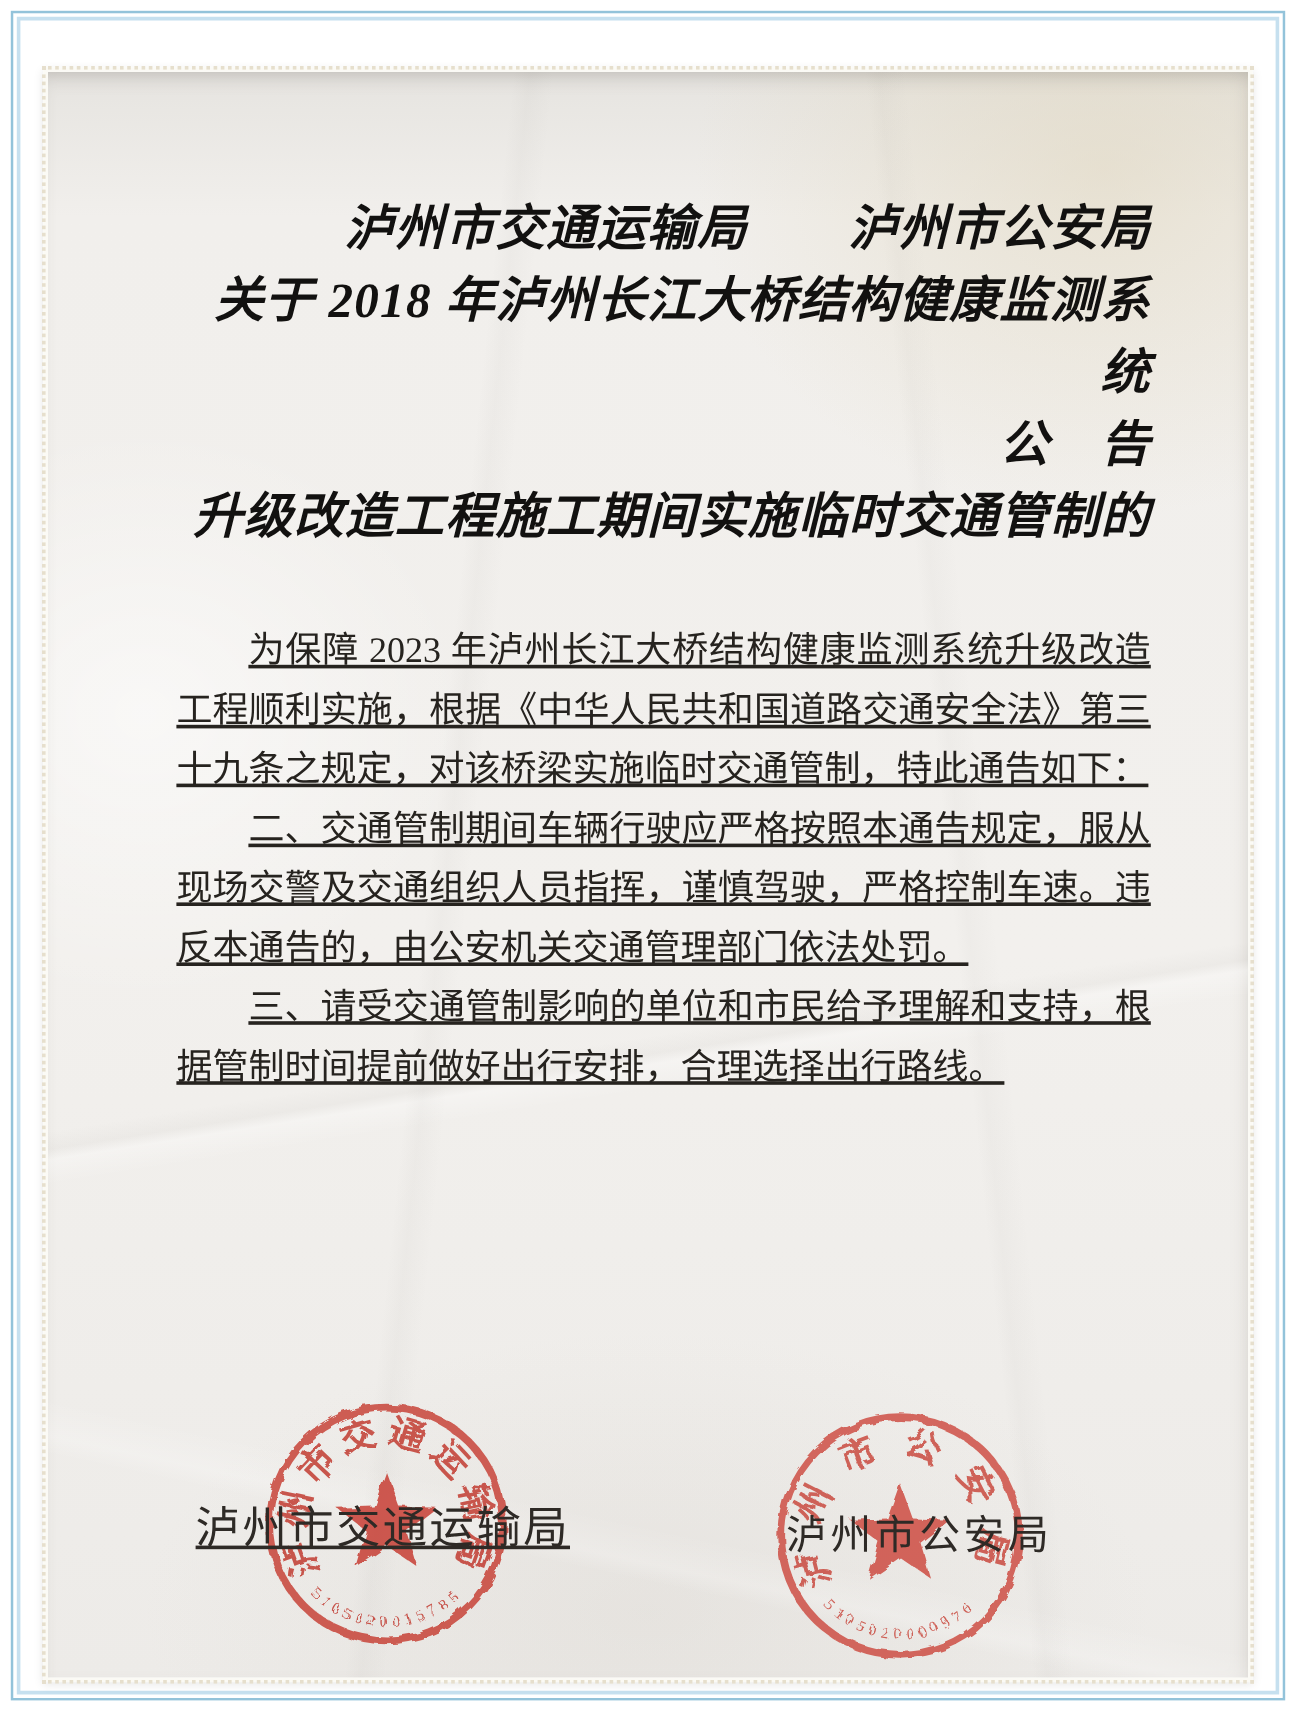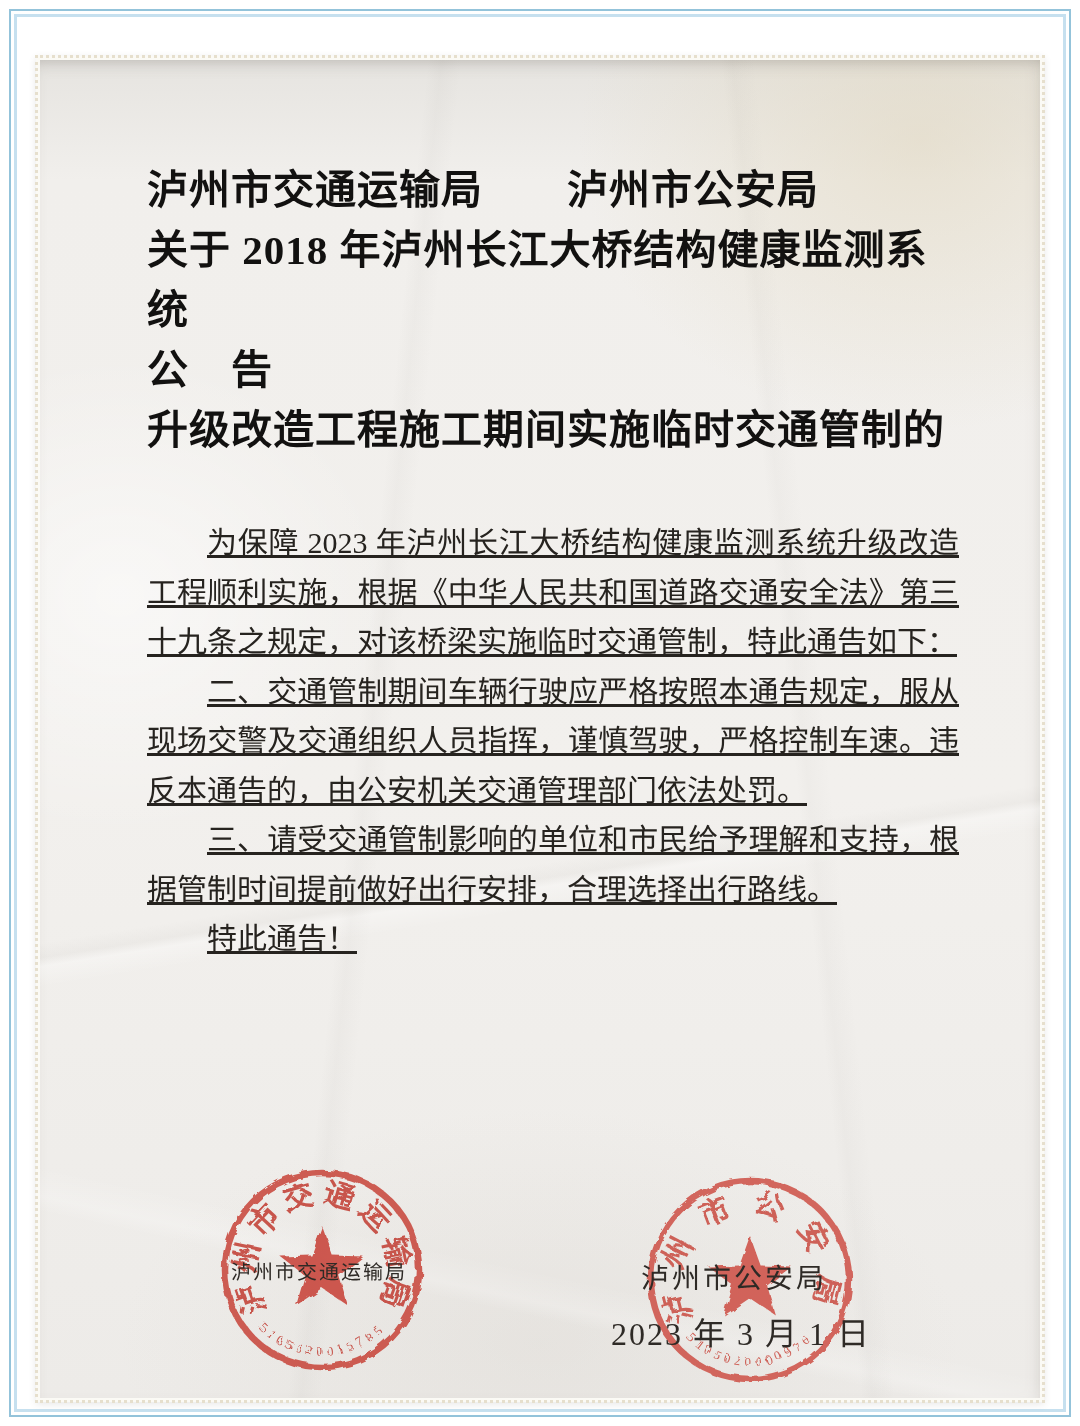--- a/index.html
+++ b/index.html
@@ -38,39 +38,40 @@
     background:
       linear-gradient(96deg, transparent 34%, rgba(90,85,78,.030) 35.2%, transparent 37%),
       linear-gradient(171deg, transparent 59%, rgba(90,85,78,.035) 60%, rgba(255,255,255,.30) 60.6%, transparent 62%),
       linear-gradient(84deg, transparent 72%, rgba(90,85,78,.028) 73%, transparent 75%),
       linear-gradient(12deg, transparent 12%, rgba(255,255,255,.22) 13%, transparent 15%);
   }
   .doc{
     position:absolute;left:107px;top:0;width:812px;color:#1b1a18;
   }
   .title{
-    margin-top:100px;text-align:left;font-weight:bold;
+    margin-top:100px;text-align:right;font-weight:bold;
     font-size:41px;line-height:60px;color:#121110;
     letter-spacing:1px;
+    font-style:italic;
   }
   .notice-body{margin-top:58px;font-size:30px;line-height:49.5px;color:#26231f;}
   .notice-body p{
     margin:0;text-align:justify;text-justify:inter-ideograph;
     text-indent:2em;
     text-decoration:underline;
   }
   .seal{position:absolute;z-index:1;}
   .seal-left{left:170px;top:1098px;}
   .seal-right{left:598px;top:1108px;}
   .sig{
     position:absolute;z-index:2;white-space:nowrap;
     color:#2e2a26;transform:translate(-50%,-50%);
   }
-  .sig-left{left:279px;top:1210px;font-size:20px;letter-spacing:2px;}
-  .sig-right{left:694px;top:1216px;font-size:28px;letter-spacing:3px;}
+  .sig-left{left:279px;top:1210px;font-size:37px;letter-spacing:2px;text-decoration:underline;}
+  .sig-right{left:726px;top:1216px;font-size:34px;letter-spacing:3px;}
   .sig-date{left:701px;top:1271px;font-size:32px;letter-spacing:2px;}
   svg text{font-family:"Liberation Serif","DejaVu Serif",serif;}
 </style>
 </head>
 <body>
 
 <div class="frame"></div>
 
 <div class="paper">
   <div class="creases"></div>
@@ -79,21 +80,20 @@
     <div class="title">
       <div>泸州市交通运输局　　泸州市公安局</div>
       <div>关于 2018 年泸州长江大桥结构健康监测系统</div>
       <div>公　告</div>
       <div>升级改造工程施工期间实施临时交通管制的</div>
     </div>
     <div class="notice-body">
       <p>为保障 2023 年泸州长江大桥结构健康监测系统升级改造工程顺利实施，根据《中华人民共和国道路交通安全法》第三十九条之规定，对该桥梁实施临时交通管制，特此通告如下：</p>
       <p>二、交通管制期间车辆行驶应严格按照本通告规定，服从现场交警及交通组织人员指挥，谨慎驾驶，严格控制车速。违反本通告的，由公安机关交通管理部门依法处罚。</p>
       <p>三、请受交通管制影响的单位和市民给予理解和支持，根据管制时间提前做好出行安排，合理选择出行路线。</p>
-      <p>特此通告！</p>
     </div>
   </div>
 
   <svg class="seal seal-left" width="224" height="224" viewBox="-112 -112 224 224">
     <defs>
       <filter id="stampL" x="-15%" y="-15%" width="130%" height="130%">
         <feTurbulence type="fractalNoise" baseFrequency="0.09" numOctaves="2" seed="7" result="n"></feTurbulence>
         <feDisplacementMap in="SourceGraphic" in2="n" scale="6"></feDisplacementMap>
       </filter>
       <path id="arcL" d="M -54.1,37.9 A 66,66 0 1 1 54.1,37.9" fill="none"></path>
@@ -127,14 +127,13 @@
         <textPath href="#arcR" startOffset="50%">泸州市公安局</textPath>
       </text>
       <text text-anchor="middle" font-size="13" fill="#c73f34" letter-spacing="4.5">
         <textPath href="#serR" startOffset="50%">5105020000976</textPath>
       </text>
     </g>
   </svg>
 
   <div class="sig sig-left">泸州市交通运输局</div>
   <div class="sig sig-right">泸州市公安局</div>
-  <div class="sig sig-date">2023 年 3 月 1 日</div>
 </div>
 
 </body></html>

